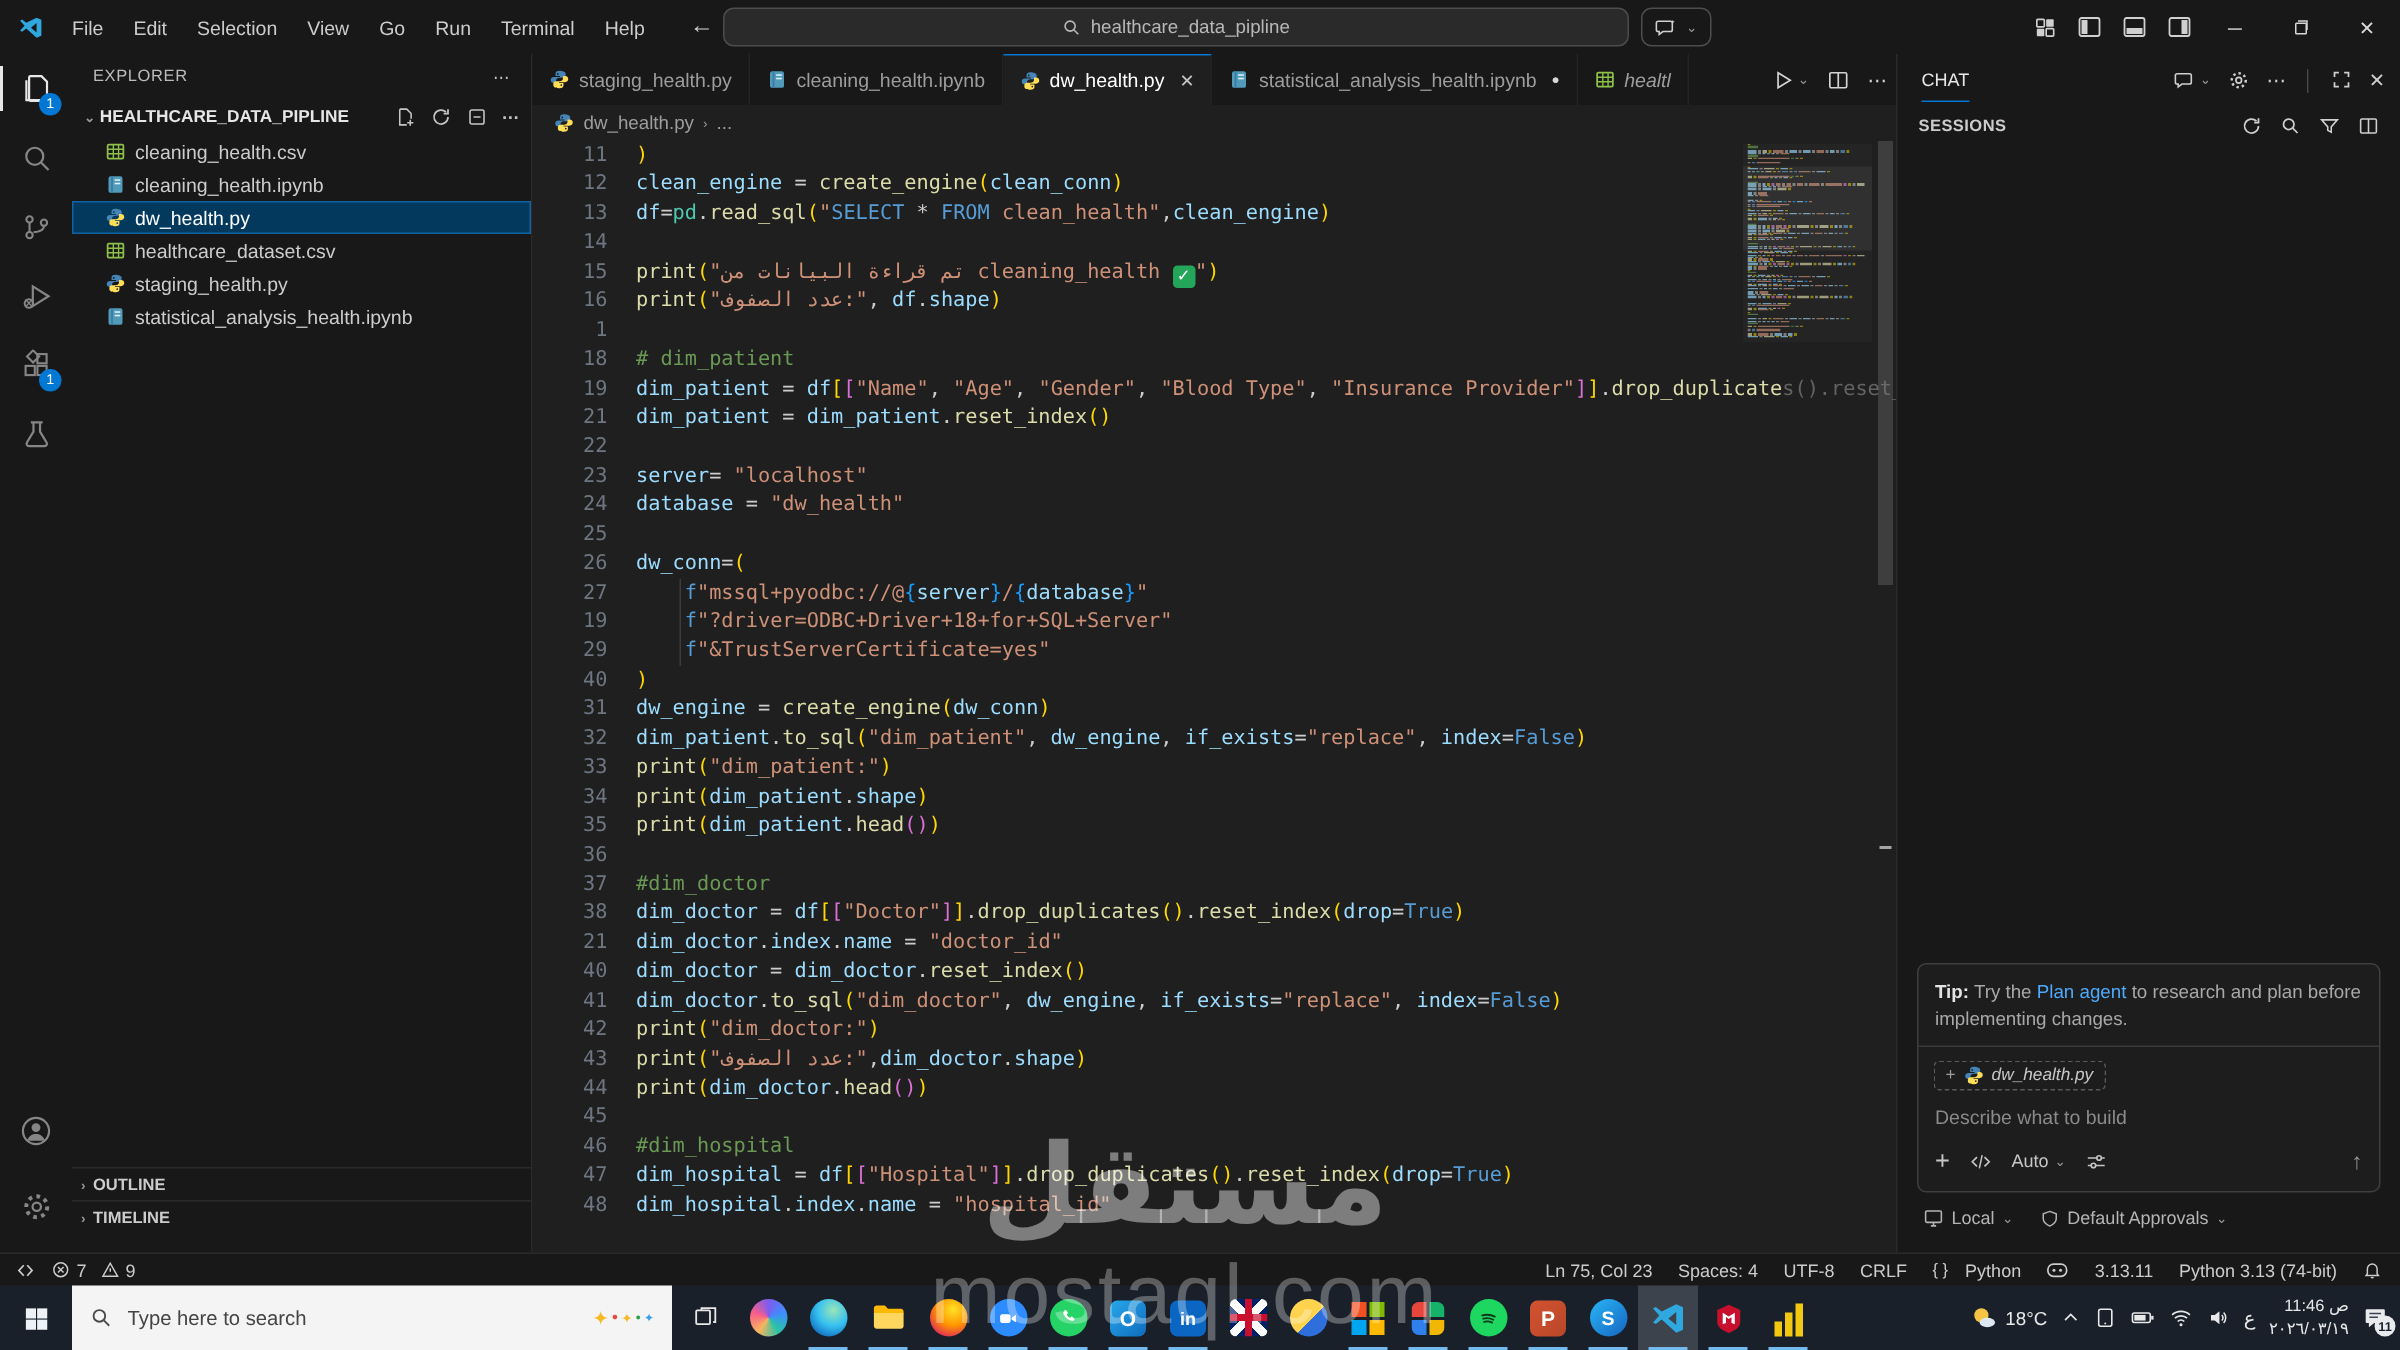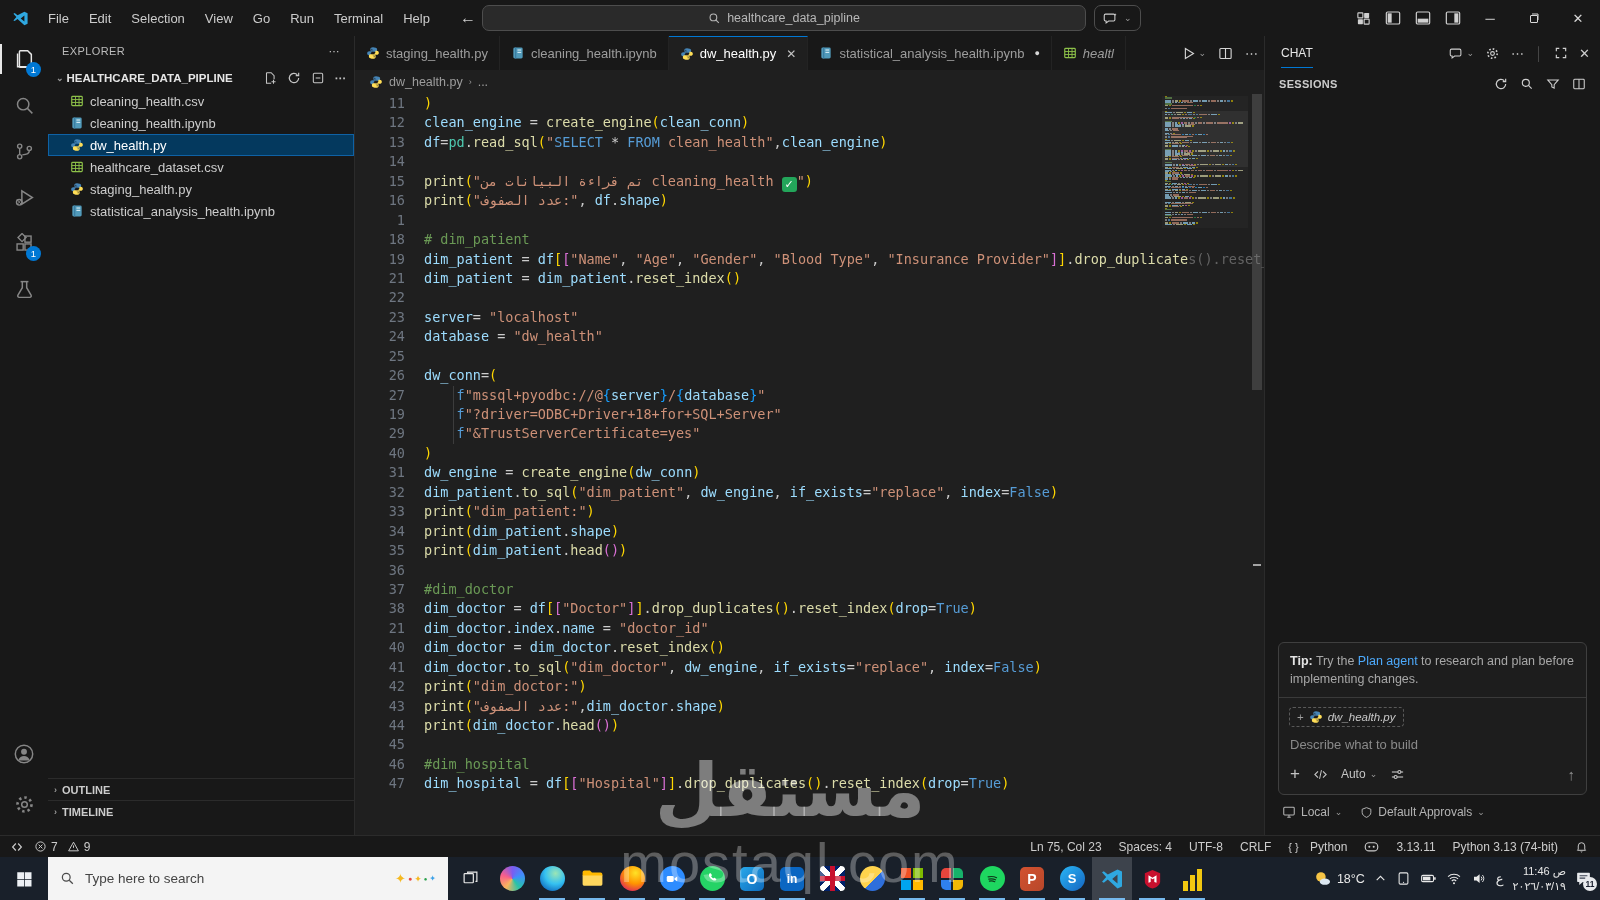--- a/index.html
+++ b/index.html
@@ -467,20 +467,21 @@
             <div class="code-line"><span class="ln">38</span><span class="ltext"><span class="tk-v">dim_doctor</span><span class="tk-p"> = </span><span class="tk-v">df</span><span class="tk-b1">[</span><span class="tk-b2">[</span><span class="tk-s">"Doctor"</span><span class="tk-b2">]</span><span class="tk-b1">]</span><span class="tk-p">.</span><span class="tk-f">drop_duplicates</span><span class="tk-b1">()</span><span class="tk-p">.</span><span class="tk-f">reset_index</span><span class="tk-b1">(</span><span class="tk-v">drop</span><span class="tk-p">=</span><span class="tk-k">True</span><span class="tk-b1">)</span></span></div>
             <div class="code-line"><span class="ln">21</span><span class="ltext"><span class="tk-v">dim_doctor</span><span class="tk-p">.</span><span class="tk-v">index</span><span class="tk-p">.</span><span class="tk-v">name</span><span class="tk-p"> = </span><span class="tk-s">"doctor_id"</span></span></div>
             <div class="code-line"><span class="ln">40</span><span class="ltext"><span class="tk-v">dim_doctor</span><span class="tk-p"> = </span><span class="tk-v">dim_doctor</span><span class="tk-p">.</span><span class="tk-f">reset_index</span><span class="tk-b1">()</span></span></div>
             <div class="code-line"><span class="ln">41</span><span class="ltext"><span class="tk-v">dim_doctor</span><span class="tk-p">.</span><span class="tk-f">to_sql</span><span class="tk-b1">(</span><span class="tk-s">"dim_doctor"</span><span class="tk-p">, </span><span class="tk-v">dw_engine</span><span class="tk-p">, </span><span class="tk-v">if_exists</span><span class="tk-p">=</span><span class="tk-s">"replace"</span><span class="tk-p">, </span><span class="tk-v">index</span><span class="tk-p">=</span><span class="tk-k">False</span><span class="tk-b1">)</span></span></div>
             <div class="code-line"><span class="ln">42</span><span class="ltext"><span class="tk-f">print</span><span class="tk-b1">(</span><span class="tk-s">"dim_doctor:"</span><span class="tk-b1">)</span></span></div>
             <div class="code-line"><span class="ln">43</span><span class="ltext"><span class="tk-f">print</span><span class="tk-b1">(</span><span class="tk-s">"عدد الصفوف:"</span><span class="tk-p">,</span><span class="tk-v">dim_doctor</span><span class="tk-p">.</span><span class="tk-v">shape</span><span class="tk-b1">)</span></span></div>
             <div class="code-line"><span class="ln">44</span><span class="ltext"><span class="tk-f">print</span><span class="tk-b1">(</span><span class="tk-v">dim_doctor</span><span class="tk-p">.</span><span class="tk-f">head</span><span class="tk-b2">()</span><span class="tk-b1">)</span></span></div>
             <div class="code-line"><span class="ln">45</span><span class="ltext"></span></div>
             <div class="code-line"><span class="ln">46</span><span class="ltext"><span class="tk-c">#dim_hospital</span></span></div>
             <div class="code-line"><span class="ln">47</span><span class="ltext"><span class="tk-v">dim_hospital</span><span class="tk-p"> = </span><span class="tk-v">df</span><span class="tk-b1">[</span><span class="tk-b2">[</span><span class="tk-s">"Hospital"</span><span class="tk-b2">]</span><span class="tk-b1">]</span><span class="tk-p">.</span><span class="tk-f">drop_duplicates</span><span class="tk-b1">()</span><span class="tk-p">.</span><span class="tk-f">reset_index</span><span class="tk-b1">(</span><span class="tk-v">drop</span><span class="tk-p">=</span><span class="tk-k">True</span><span class="tk-b1">)</span></span></div>
+            <div class="code-line"><span class="ln">48</span><span class="ltext"><span class="tk-v">dim_hospital</span><span class="tk-p">.</span><span class="tk-v">index</span><span class="tk-p">.</span><span class="tk-v">name</span><span class="tk-p"> = </span><span class="tk-s">"hospital_id"</span></span></div>
           </div>
         <div class="minimap">
             <div id="mm">
               <div class="mm-row" style="top: 0px;">
                 <span style="width: 2px; background: rgb(200, 176, 0);"></span>
               </div>
               <div class="mm-row" style="top: 1.47px;">
                 <span style="width: 7.15px; background: rgb(106, 153, 85);"></span>
               </div>
               <div class="mm-row" style="top: 2.94px;"></div>

